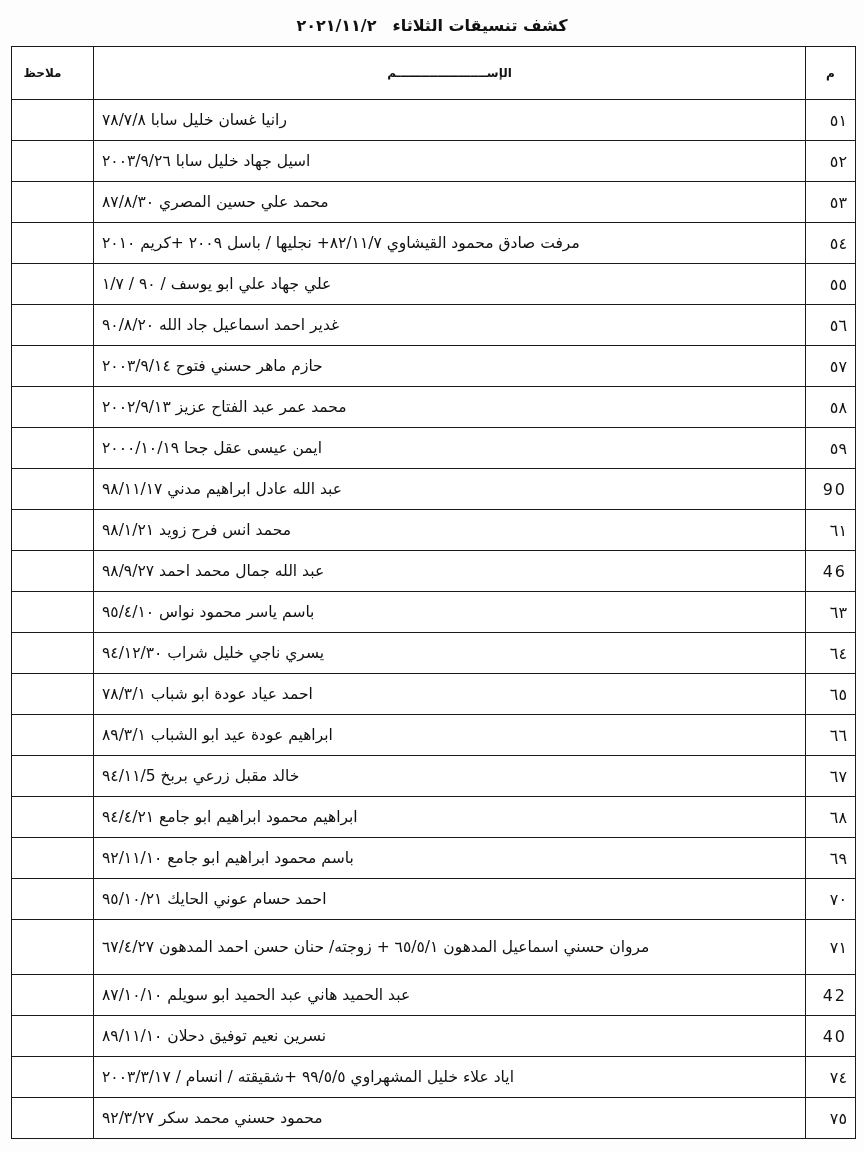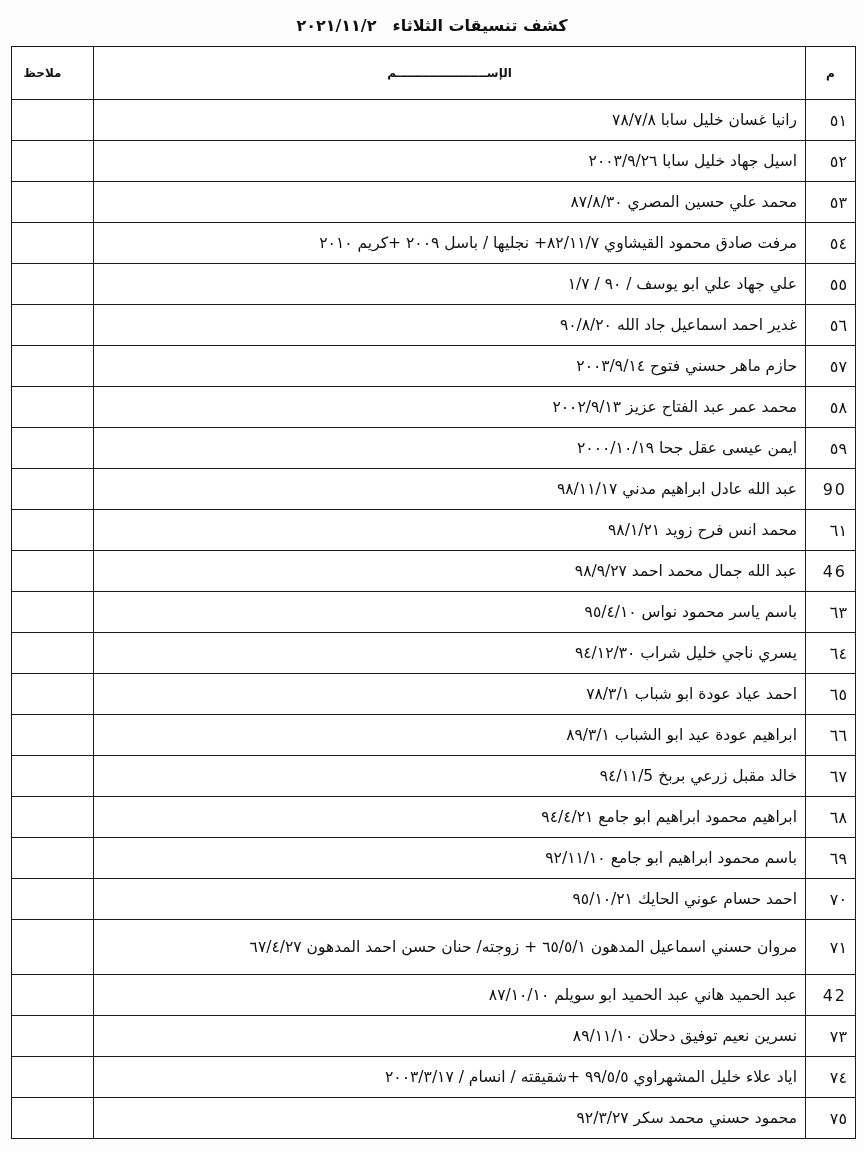--- a/index.html
+++ b/index.html
@@ -77,21 +77,21 @@
     font-size: 15.5px;
     vertical-align: middle;
     padding: 2px 8px;
   }
   td.num {
     font-size: 16px;
     letter-spacing: 2px;
     white-space: nowrap;
   }
   td.name {
-    text-align: right;
+    text-align: left;
     white-space: normal;
     line-height: 1.45;
   }
   td.note { }
   tr.tall td { height: 50px; }
 
   
   .note-head-text {
     display: inline-block;
     transform: translateX(-10px);
@@ -229,21 +229,21 @@
         <td class="num">٧١</td>
         <td class="name">مروان حسني اسماعيل المدهون ٦٥/٥/١ + زوجته/ حنان حسن احمد المدهون ٦٧/٤/٢٧</td>
         <td class="note"></td>
       </tr>
       <tr>
         <td class="num">42</td>
         <td class="name">عبد الحميد هاني عبد الحميد ابو سويلم ٨٧/١٠/١٠</td>
         <td class="note"></td>
       </tr>
       <tr>
-        <td class="num">٧٣</td>
+        <td class="num">40</td>
         <td class="name">نسرين نعيم توفيق دحلان ٨٩/١١/١٠</td>
         <td class="note"></td>
       </tr>
       <tr>
         <td class="num">٧٤</td>
         <td class="name">اياد علاء خليل المشهراوي ٩٩/٥/٥ +شقيقته / انسام / ٢٠٠٣/٣/١٧</td>
         <td class="note"></td>
       </tr>
       <tr>
         <td class="num">٧٥</td>

